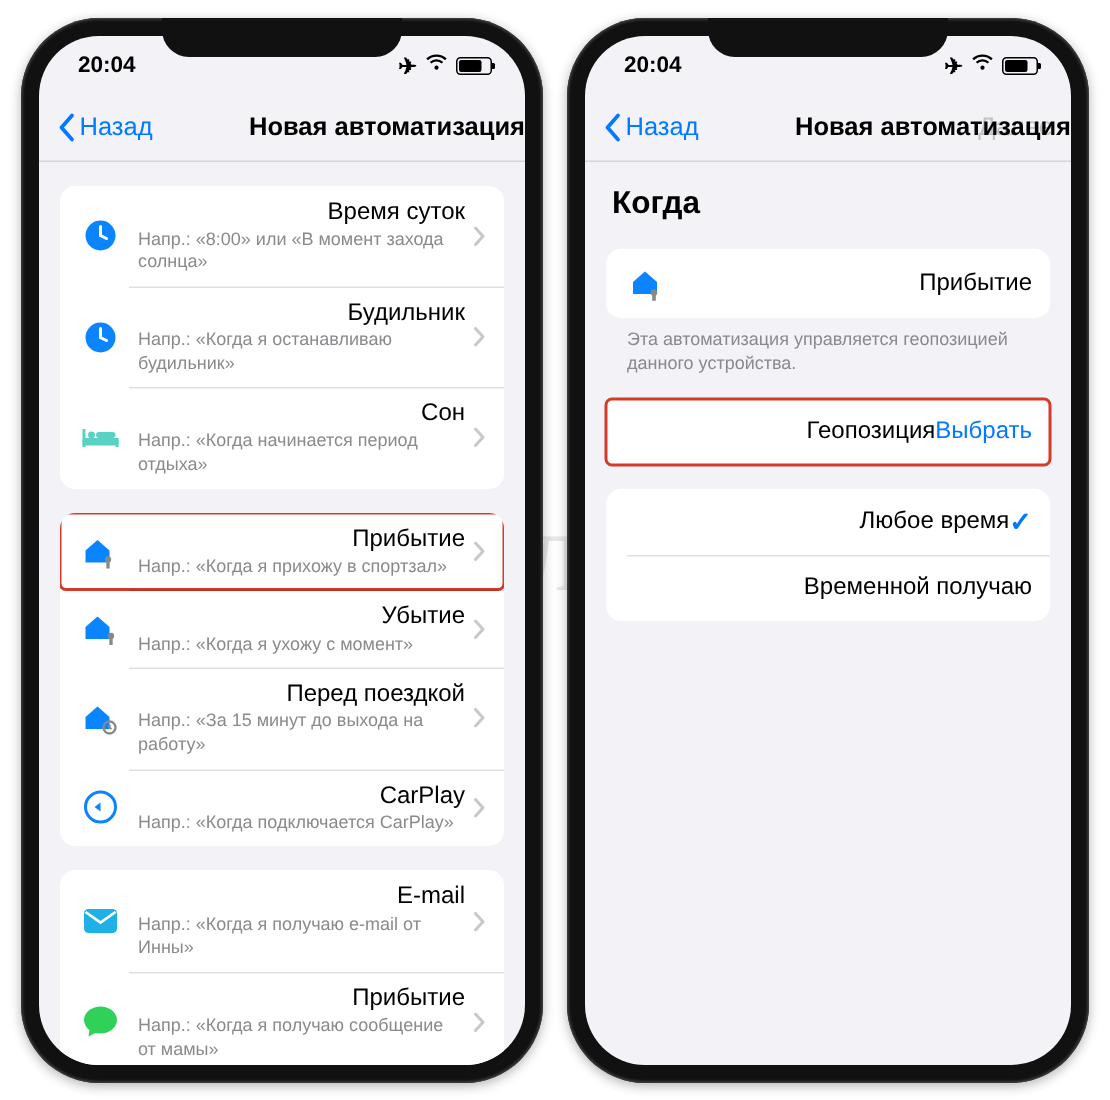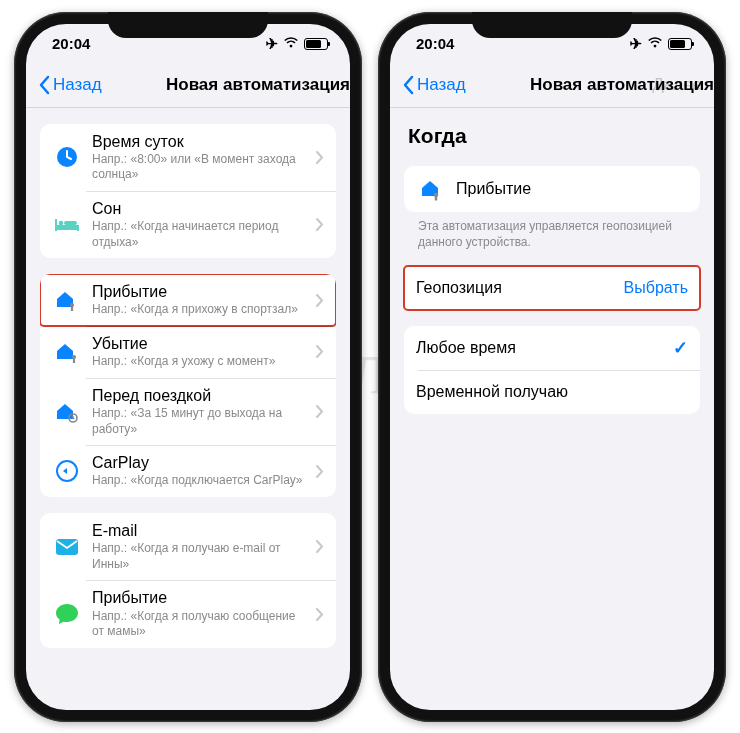--- a/index.html
+++ b/index.html
@@ -116,21 +116,21 @@
   .cell.noline + .cell::before { left: 14px; }
   .cell-icon {
     width: 30px; height: 30px;
     border-radius: 7px;
     display: flex; align-items: center; justify-content: center;
     margin-right: 10px;
     flex-shrink: 0;
   }
   .cell-icon.plain { background: transparent; }
   .cell-body { flex: 1; min-width: 0; }
-  .cell-title { font-size: 16px; color: #000; line-height: 1.2; }
+  .cell-title { font-size: 16px; color: #000; line-height: 1.2; text-align: right; }
   .cell-sub { font-size: 12px; color: #8a8a8e; line-height: 1.3; margin-top: 1px; }
   .chevron {
     color: #c7c7cc;
     flex-shrink: 0;
     margin-left: 6px;
   }
   .chevron svg { width: 8px; height: 13px; display: block; }
   .cell-right {
     color: #007aff; font-size: 16px;
   }
@@ -207,20 +207,37 @@
         <div class="cell-sub">Напр.: «8:00» или «В момент захода солнца»</div>
       </div>
       <span class="chevron">
                 <svg viewBox="0 0 8 13">
                   <path d="M1 1l5 5.5L1 12" stroke="#c7c7cc" stroke-width="2" fill="none" stroke-linecap="round" stroke-linejoin="round"></path>
                 </svg>
               </span>
     </div>
             <div class="cell">
       <div class="cell-icon plain">
+                <svg width="24" height="24" viewBox="0 0 24 24">
+                  <circle cx="12" cy="12" r="10" fill="#0a84ff"></circle>
+                  <path d="M12 6v6l4 2" stroke="#fff" stroke-width="2" fill="none" stroke-linecap="round"></path>
+                </svg>
+              </div>
+      <div class="cell-body">
+        <div class="cell-title">Будильник</div>
+        <div class="cell-sub">Напр.: «Когда я останавливаю будильник»</div>
+      </div>
+      <span class="chevron">
+                <svg viewBox="0 0 8 13">
+                  <path d="M1 1l5 5.5L1 12" stroke="#c7c7cc" stroke-width="2" fill="none" stroke-linecap="round" stroke-linejoin="round"></path>
+                </svg>
+              </span>
+    </div>
+            <div class="cell">
+      <div class="cell-icon plain">
                 <svg width="26" height="18" viewBox="0 0 26 18">
                   <rect x="1" y="9" width="24" height="5" rx="1" fill="#59d2c4"></rect>
                   <rect x="1" y="3" width="2" height="12" fill="#59d2c4"></rect>
                   <rect x="23" y="9" width="2" height="6" fill="#59d2c4"></rect>
                   <circle cx="7" cy="7" r="2.3" fill="#59d2c4"></circle>
                   <rect x="10" y="5" width="13" height="4" rx="2" fill="#59d2c4"></rect>
                 </svg>
               </div>
       <div class="cell-body">
         <div class="cell-title">Сон</div>

